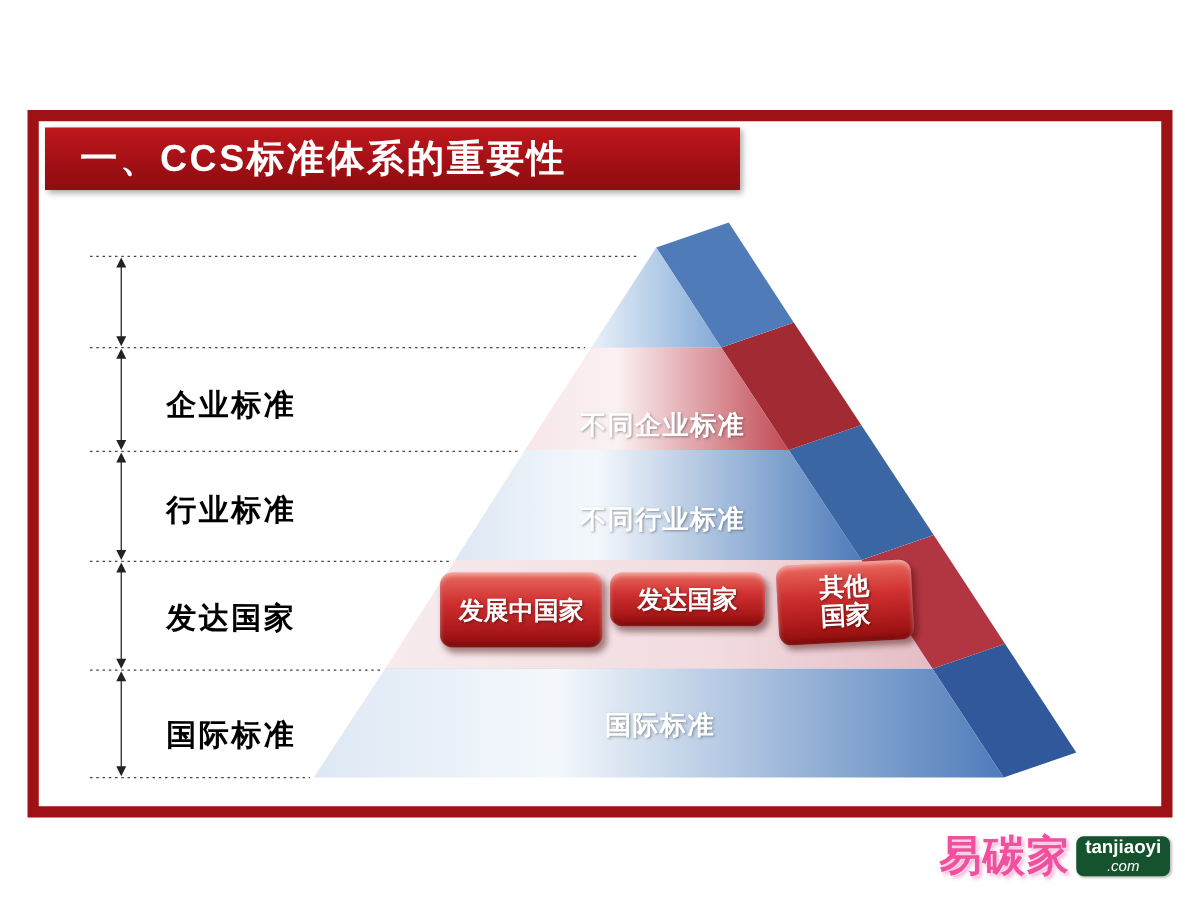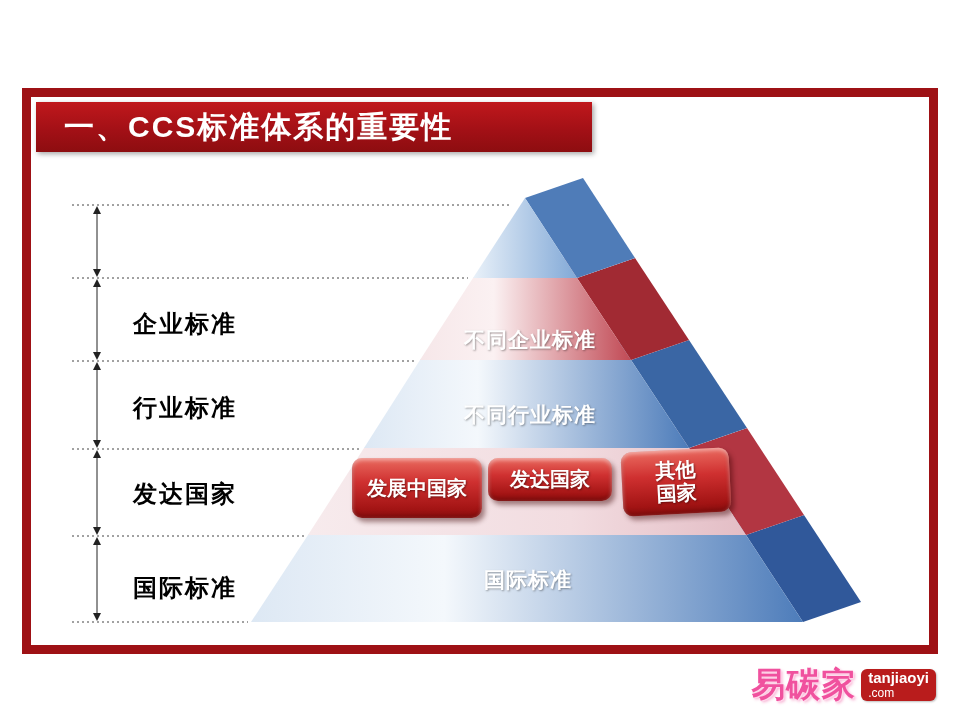--- a/index.html
+++ b/index.html
@@ -50,26 +50,26 @@
   #nbox3 { transform:rotate(-3deg); }
 
   .logo { position:absolute; right:24px; bottom:12px; display:flex; align-items:center; }
   .logo-brand {
     color:#f0519e; font-size:34px; font-weight:bold;
     font-family:"Liberation Serif", serif;
     text-shadow:1px 1px 0 #ffd6ea, 2px 2px 3px rgba(240,81,158,0.45);
     letter-spacing:1px;
   }
   .logo-badge {
-    background:#b91c1c; border-radius:6px; color:#ffffff;
-    padding:1px 7px; margin-left:5px; line-height:1.1;
+    background:#14532d; border-radius:6px; color:#ffffff;
+    padding:1px 7px; margin-left:5px; text-align:center; line-height:1.1;
     box-shadow:1px 1px 2px rgba(0,0,0,0.25);
   }
   .logo-badge .site { display:block; font-size:15px; font-weight:bold; }
-  .logo-badge .tld  { display:block; font-size:12px; }
+  .logo-badge .tld  { display:block; font-size:12px;font-style:italic; }
 </style>
 </head>
 <body>
 
 <div class="slide">
 
   <div class="frame"></div>
 
   <div class="title-banner">
     <span class="title-text">一、CCS标准体系的重要性</span>

